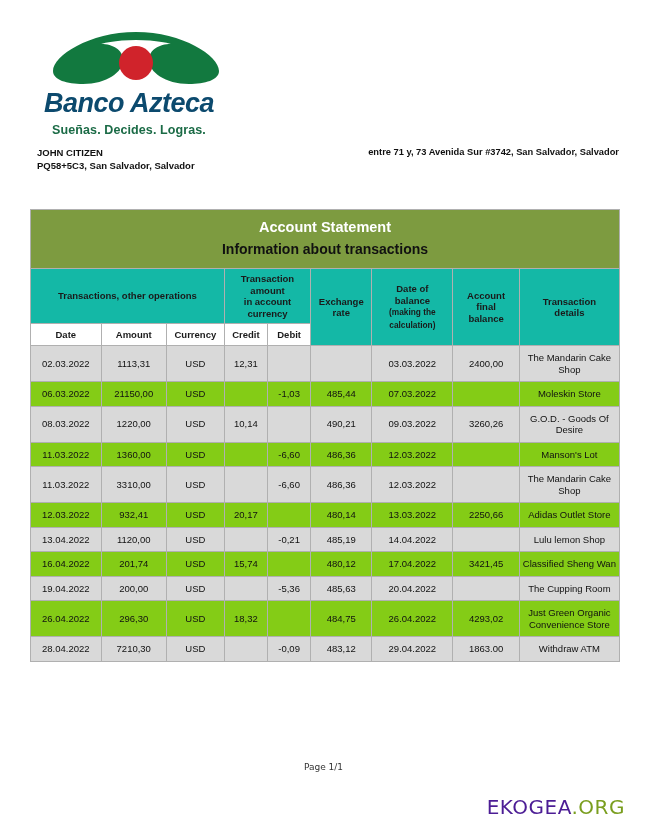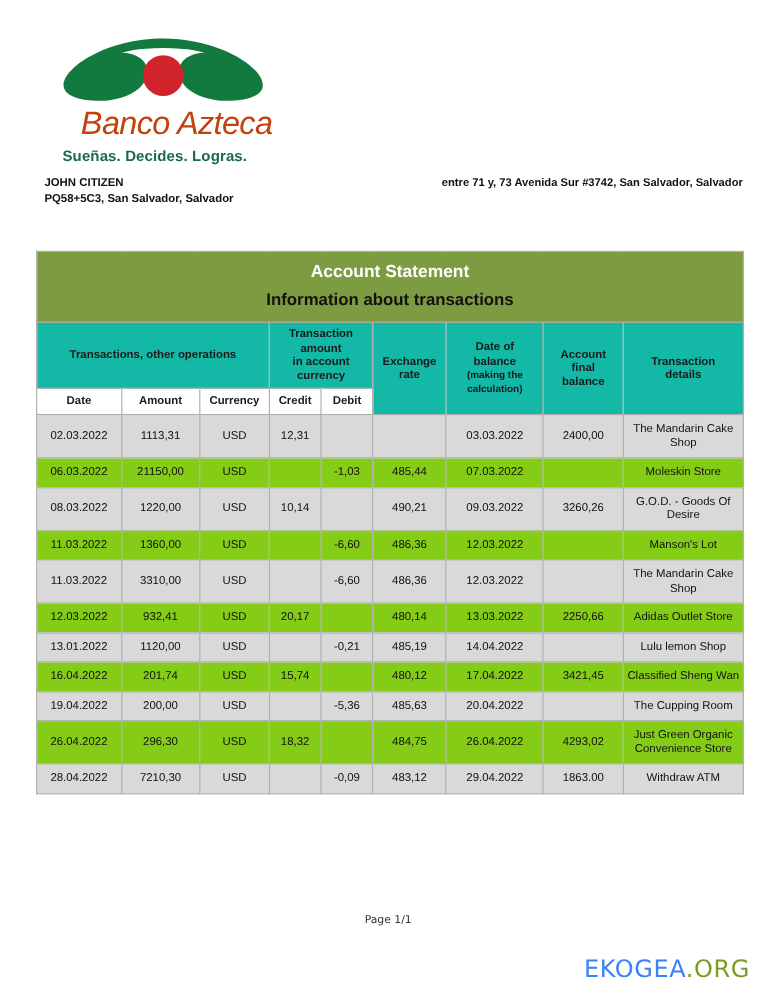--- a/index.html
+++ b/index.html
@@ -31,26 +31,26 @@
     width: 210px;
   }
   .logo-mark {
     width: 210px;
     height: 58px;
     display: block;
   }
   .logo-word {
     display: block;
     font-size: 27px;
-    font-weight: normal;
+    font-weight: bold;
     font-style: italic;
-    color: #c2410c;
+    color: #0c4a6e;
     letter-spacing: -0.5px;
     margin-top: 2px;
-    text-align: right;
+    text-align: center;
     width: 196px;
   }
   .logo-slogan {
     display: block;
     font-size: 12.5px;
     font-weight: bold;
     color: #1b6b46;
     margin-top: 4px;
     text-align: center;
     width: 196px;
@@ -159,21 +159,21 @@
     font-family: "DejaVu Sans", sans-serif;
   }
   .watermark {
     position: absolute;
     right: 22px;
     top: 795px;
     font-size: 20px;
     letter-spacing: 0.5px;
     font-family: "DejaVu Sans", sans-serif;
   }
-  .wm-dark { color: #3b82f6; }
+  .wm-dark { color: #4c1d95; }
   .wm-green { color: #7a9e1f; }
 </style>
 </head>
 <body>
 
 <div class="header">
 
   <div class="logo-wrap">
     <svg class="logo-mark" viewBox="0 0 210 58">
       <path d="M105 4 C58 4 22 28 22 43 C22 52 36 56 52 56 C76 56 92 44 92 32 C92 22 82 16 70 16 C60 16 52 21 52 27 C52 24 64 12 105 12 C146 12 158 24 158 27 C158 21 150 16 140 16 C128 16 118 22 118 32 C118 44 134 56 158 56 C174 56 188 52 188 43 C188 28 152 4 105 4 Z" fill="#12793f"></path>
@@ -314,21 +314,21 @@
         <td>932,41</td>
         <td class="cur">USD</td>
         <td>20,17</td>
         <td></td>
         <td>480,14</td>
         <td>13.03.2022</td>
         <td>2250,66</td>
         <td>Adidas Outlet Store</td>
       </tr>
       <tr class="alt">
-        <td>13.01.2022</td>
+        <td>13.04.2022</td>
         <td>1120,00</td>
         <td class="cur">USD</td>
         <td></td>
         <td>-0,21</td>
         <td>485,19</td>
         <td>14.04.2022</td>
         <td></td>
         <td>Lulu lemon Shop</td>
       </tr>
       <tr class="plain">

